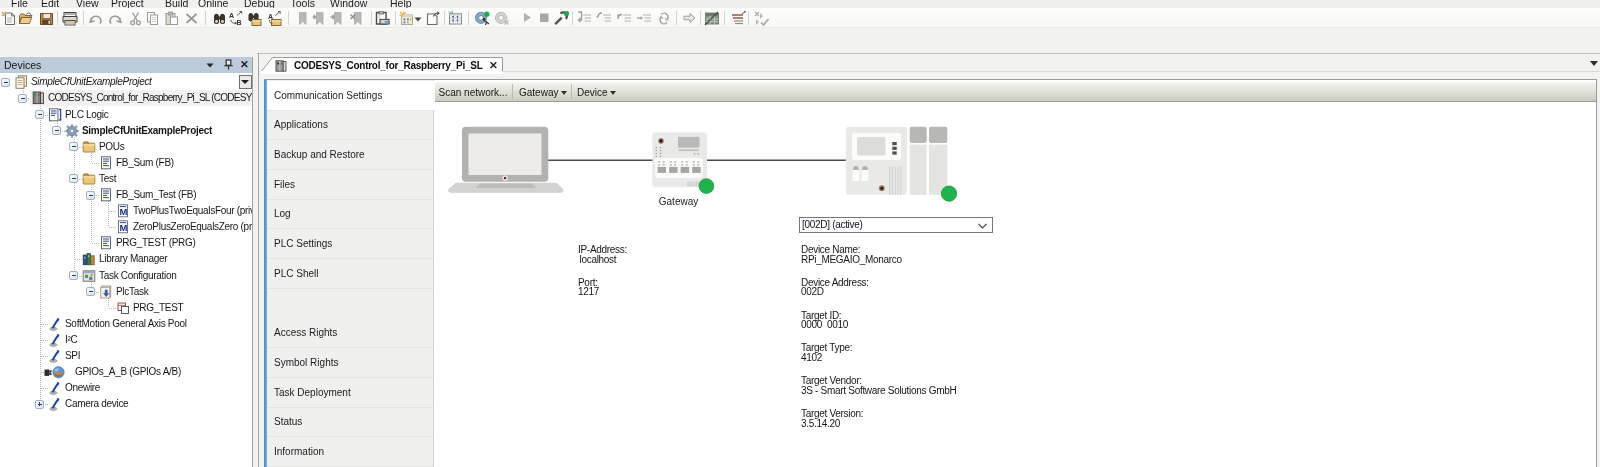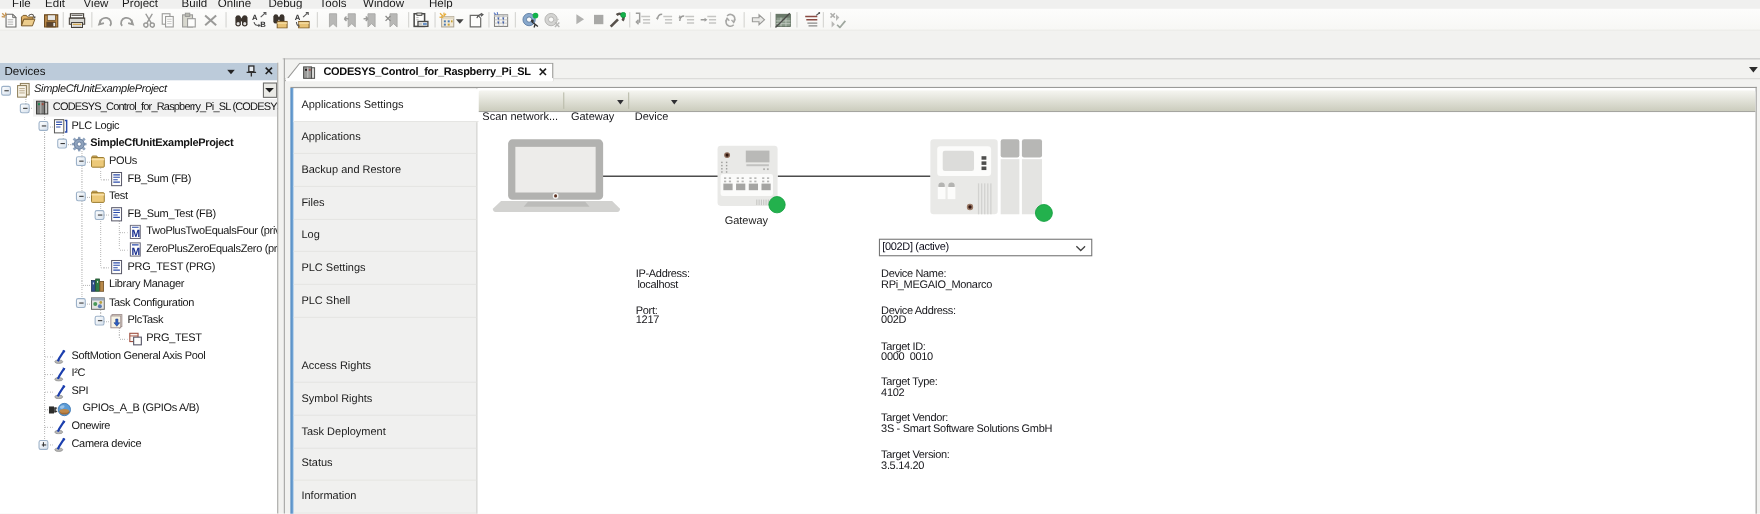--- a/index.html
+++ b/index.html
@@ -30,21 +30,21 @@
 .hdot{position:absolute;height:1px;background-image:repeating-linear-gradient(to right,#bcbcbc 0 1px,transparent 1px 2px);z-index:0}
 #rowcombo{position:absolute;left:238.5px;top:17.5px;width:13.5px;height:14px;background:#eaeae6;border:1px solid #70706e;box-sizing:border-box}
 #rowcombo b{position:absolute;left:1.8px;top:4px;width:0;height:0;border-left:4.4px solid transparent;border-right:4.4px solid transparent;border-top:4.8px solid #1e1e1e}
 #editor{left:263.5px;top:78.5px;width:1333px;height:389px;background:#fff;border:1px solid #9a9a98;border-bottom:none;border-left:none;box-sizing:border-box;z-index:2}
 #sidebluebar{position:absolute;left:0;top:0;width:3.5px;height:388px;background:linear-gradient(90deg,#4d86be,#82b1df)}
 #sidebar{position:absolute;left:3.5px;top:0;width:167px;height:388px;background:#f0f0ef;border-right:1px solid #d2d2d0;box-sizing:border-box}
 .stab{position:absolute;left:0;width:166px;height:30px;border-bottom:1px solid #e5e5e3;box-sizing:border-box}
 .stab .l{position:absolute;left:7px;top:9px;font-size:10px;color:#1b1b1b;white-space:nowrap}
 .stab.sel{background:#fff;width:167.5px}
 #scanstrip{position:absolute;left:171px;top:2px;width:1161px;height:20px;background:linear-gradient(#f6f6f1,#cbccbd);border-bottom:1px solid #9c9c96;border-radius:2.5px 2.5px 0 0;box-sizing:border-box}
-#scanstrip span{position:absolute;top:19px;font-size:10px;color:#16161a}
+#scanstrip span{position:absolute;top:5px;font-size:10px;color:#16161a}
 #scanstrip .ssep{position:absolute;top:2px;width:1px;height:15px;background:#bbbcab}
 .darr{display:inline-block;width:0;height:0;border-left:3.5px solid transparent;border-right:3.5px solid transparent;border-top:4px solid #2f2f33}
 .lbl2{position:absolute;white-space:nowrap;font-size:10px;letter-spacing:-0.3px;color:#16161a}
 .combo{position:absolute;width:194px;height:16.5px;background:#fff;border:1px solid #767676;box-sizing:border-box}
 .combo .ct{position:absolute;left:2.5px;top:1.5px;font-size:10px;letter-spacing:-0.3px;color:#10101e}
 #gwlbl{position:absolute;left:390px;top:116.5px;width:50px;text-align:center;font-size:10px;color:#222}
 </style></head>
 <body>
 <div class="abs" id="menubar">
 <span style="left:11px">File</span>
@@ -644,21 +644,21 @@
       </div>
     </div>
   <div id="rowcombo">
       <b></b>
     </div>
 </div>
 <div class="abs" id="editor">
   <div id="sidebluebar"></div>
   <div id="sidebar">
       <div class="stab sel" style="top:1.2px">
-        <div class="l">Applications Settings</div>
+        <div class="l">Communication Settings</div>
       </div>
       <div class="stab" style="top:30.9px">
         <div class="l">Applications</div>
       </div>
       <div class="stab" style="top:60.6px">
         <div class="l">Backup and Restore</div>
       </div>
       <div class="stab" style="top:90.2px">
         <div class="l">Files</div>
       </div>

